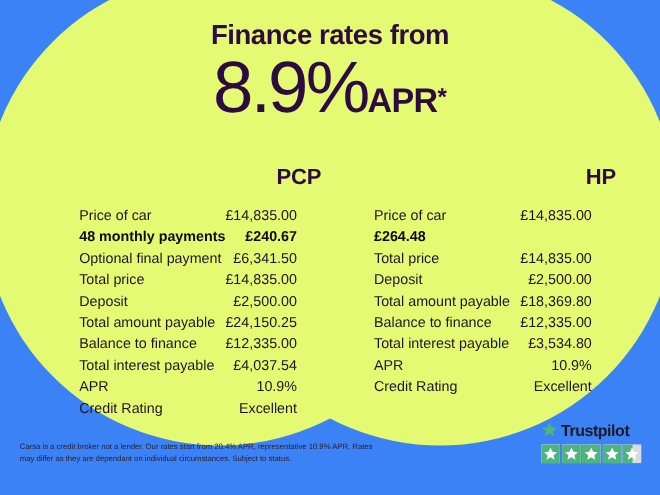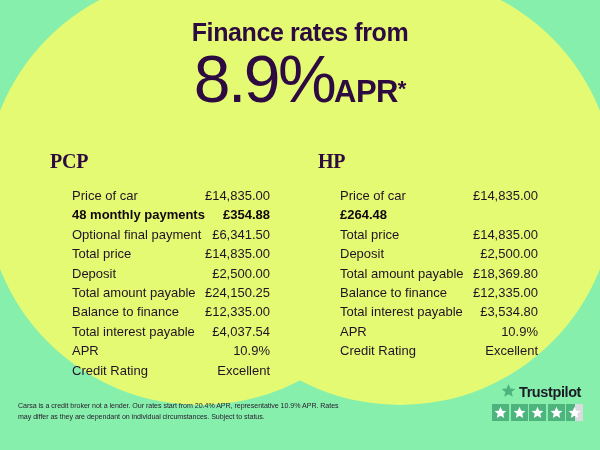--- a/index.html
+++ b/index.html
@@ -10,21 +10,21 @@
     width: 600px;
     height: 450px;
     font-family: "Liberation Sans", sans-serif;
     background: #f3fdb9;
     overflow: hidden;
   }
   #card {
     position: relative;
     width: 600px;
     height: 450px;
-    background: #86efac;
+    background: #3b82f6;
     overflow: hidden;
   }
   .blob {
     position: absolute;
     border-radius: 50%;
     background: #e4fa72;
   }
   #blob-left {
     width: 430px;
     height: 430px;
@@ -84,27 +84,26 @@
 
   .col {
     position: absolute;
     top: 150px;
     width: 242px;
   }
   #col-pcp { left: 50px; }
   #col-hp  { left: 318px; }
 
   .col-title {
-    text-align: left;
+    text-align: right;
     font-size: 20px;
     font-weight: bold;
     color: #2d0a3f;
     letter-spacing: -0.2px;
     margin: 0 0 13px 0;
-    font-family: Liberation Serif, serif;
   }
   .rows {
     padding: 0 22px 0 22px;
   }
   .row {
     display: flex;
     justify-content: space-between;
     align-items: baseline;
     font-size: 13px;
     line-height: 19.4px;
@@ -134,21 +133,20 @@
     position: absolute;
     left: 492px;
     top: 384px;
     width: 98px;
   }
   #tp-head {
     display: flex;
     align-items: center;
     gap: 3px;
     height: 17px;
-    justify-content: center;
   }
   #tp-name {
     font-size: 14.5px;
     font-weight: bold;
     color: #1b1b25;
     letter-spacing: -0.4px;
     line-height: 1;
   }
   #tp-stars {
     display: flex;
@@ -191,21 +189,21 @@
 
     <div class="col" id="col-pcp">
       <div class="col-title">PCP</div>
       <div class="rows">
         <div class="row">
           <span class="row-label">Price of car</span>
           <span class="row-value">£14,835.00</span>
         </div>
         <div class="row bold">
           <span class="row-label">48 monthly payments</span>
-          <span class="row-value">£354.88</span>
+          <span class="row-value">£240.67</span>
         </div>
         <div class="row">
           <span class="row-label">Optional final payment</span>
           <span class="row-value">£6,341.50</span>
         </div>
         <div class="row">
           <span class="row-label">Total price</span>
           <span class="row-value">£14,835.00</span>
         </div>
         <div class="row">

